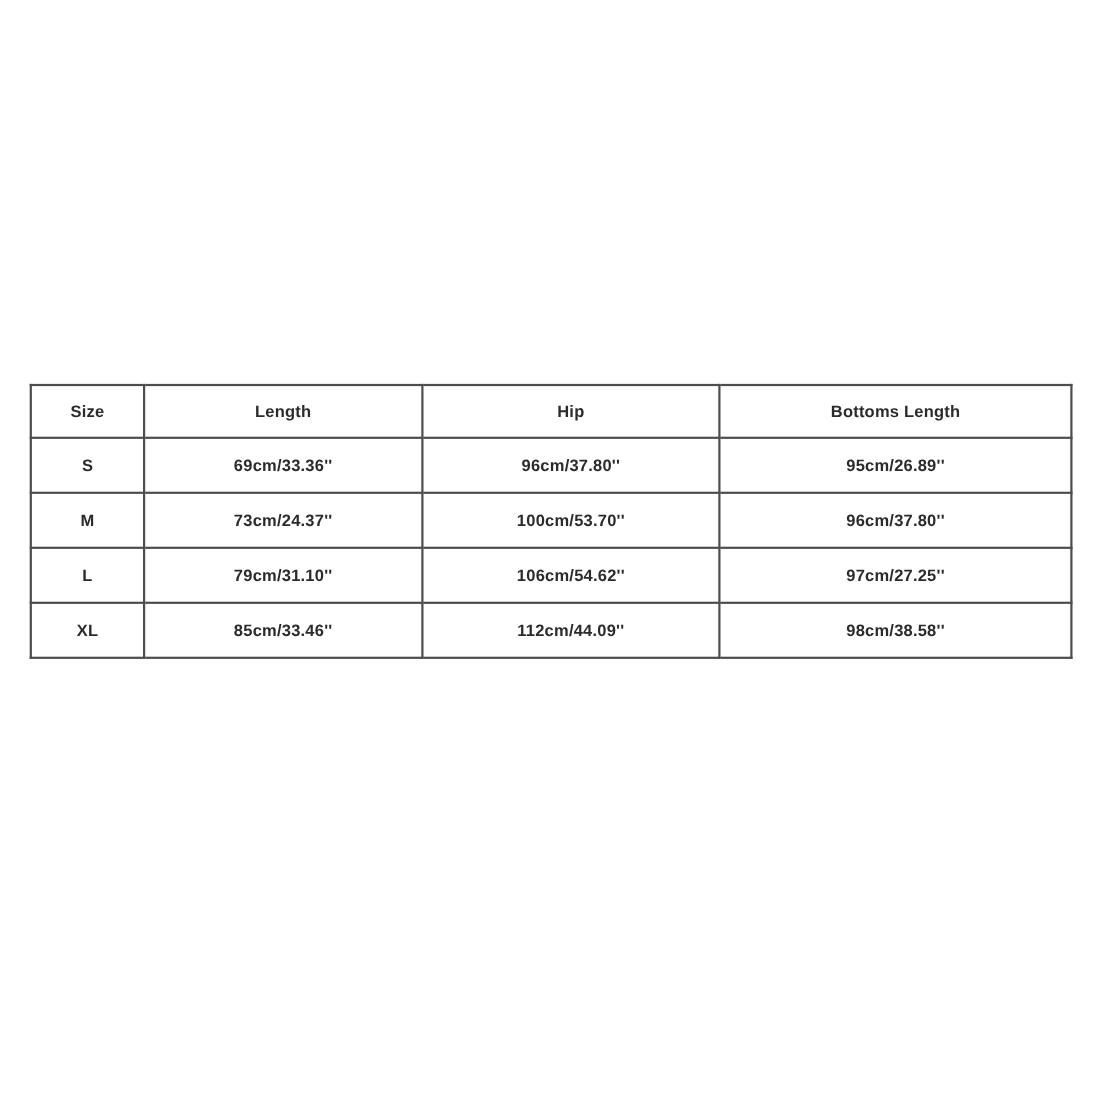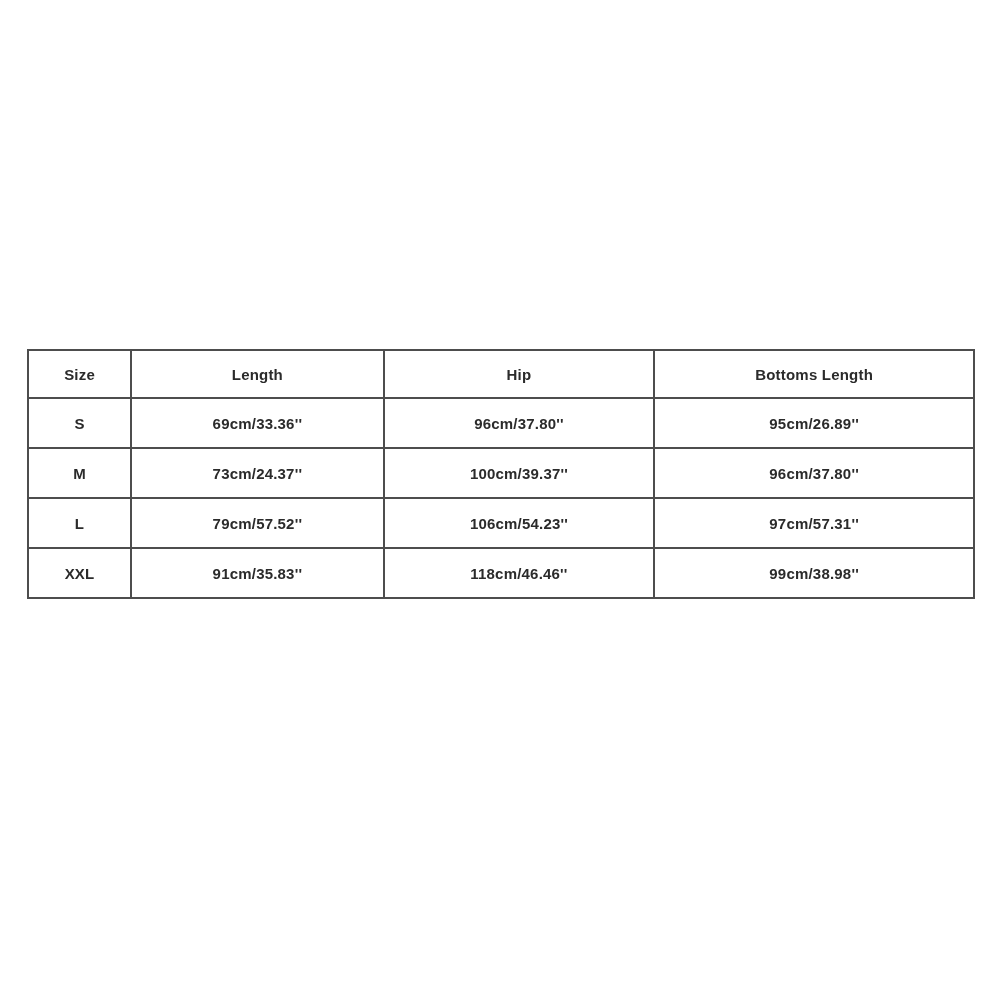--- a/index.html
+++ b/index.html
@@ -66,30 +66,30 @@
     <tbody>
       <tr>
         <td>S</td>
         <td>69cm/33.36''</td>
         <td>96cm/37.80''</td>
         <td>95cm/26.89''</td>
       </tr>
       <tr>
         <td>M</td>
         <td>73cm/24.37''</td>
-        <td>100cm/39.37''</td>
+        <td>100cm/53.70''</td>
         <td>96cm/37.80''</td>
       </tr>
       <tr>
         <td>L</td>
-        <td>79cm/57.52''</td>
-        <td>106cm/54.23''</td>
-        <td>97cm/57.31''</td>
+        <td>79cm/31.10''</td>
+        <td>106cm/54.62''</td>
+        <td>97cm/27.25''</td>
       </tr>
       <tr>
-        <td>XXL</td>
-        <td>91cm/35.83''</td>
-        <td>118cm/46.46''</td>
-        <td>99cm/38.98''</td>
+        <td>XL</td>
+        <td>85cm/33.46''</td>
+        <td>112cm/44.09''</td>
+        <td>98cm/38.58''</td>
       </tr>
     </tbody>
   </table>
 </div>
 
 </body></html>

